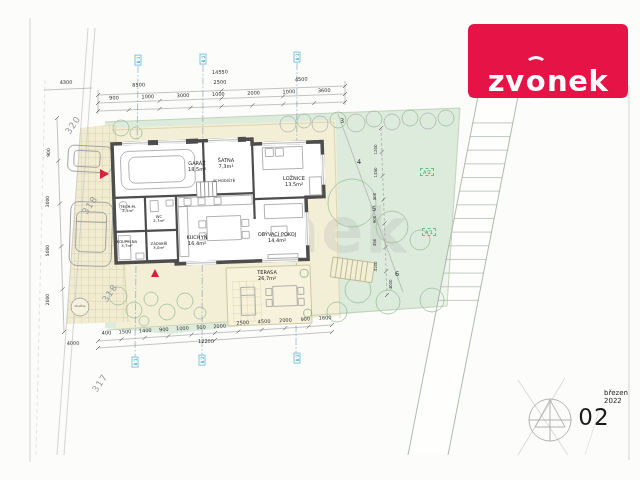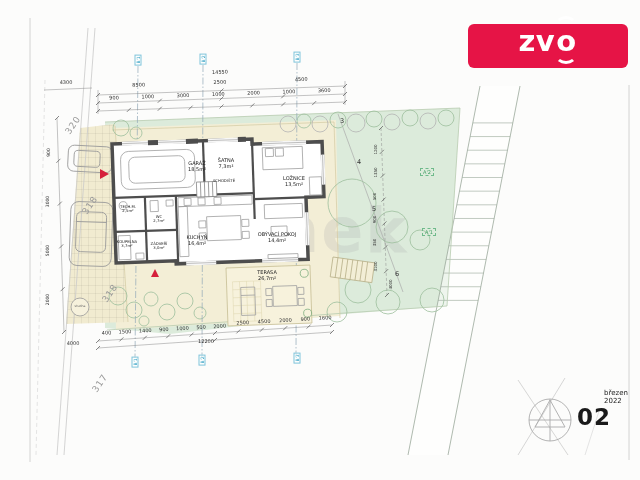--- a/index.html
+++ b/index.html
@@ -27,30 +27,30 @@
           align-items:center;font-size:4.5px;color:#333;z-index:6;}
   .vchain span{transform:rotate(-90deg);}
   .axis{position:absolute;font-size:4.5px;color:#2f9fc4;border:.5px solid #7fc4da;padding:0 1px;
         background:rgba(255,255,255,.6);transform:translate(-50%,-50%) rotate(-90deg);z-index:6;white-space:nowrap;}
   .parcel{position:absolute;font-size:9px;color:#9a9a9a;letter-spacing:1px;
           transform:translate(-50%,-50%) rotate(-56deg);z-index:6;}
   .pt{position:absolute;font-size:6.5px;color:#333;transform:translate(-50%,-50%);z-index:6;}
   .amk{position:absolute;font-size:5px;color:#3f9e63;border:.6px dashed #6fba8b;padding:0 2px;
        transform:translate(-50%,-50%);z-index:6;white-space:nowrap;}
   
-  #logo{left:468px;top:24px;width:160px;height:44px;border-radius:6px;display:flex;align-items:flex-start;
+  #logo{left:468px;top:24px;width:160px;height:74px;border-radius:6px;display:flex;align-items:flex-end;
         justify-content:center;color:#fff;font-weight:bold;font-size:29px;letter-spacing:.5px;z-index:8;}
   #logo .o{position:relative;display:inline-block;margin:0 1px;}
   #logo .o::before{content:"";position:absolute;left:50%;top:-8px;transform:translateX(-50%);
         width:16px;height:12px;border:3px solid transparent;border-top-color:#fff;border-radius:50%;}
   #logo .o::after{content:"";position:absolute;left:50%;bottom:-6px;transform:translateX(-50%);
         width:16px;height:12px;border:3px solid transparent;border-bottom-color:#fff;border-radius:50%;}
   
   #tb-date{left:593px;top:397px;font-size:7px;color:#222;transform:translate(-50%,-50%);z-index:8;margin-left:23px;}
-  #tb-num{left:594px;top:414px;font-size:23px;font-weight:bold;color:#1a1a1a;letter-spacing:1px;
+  #tb-num{left:594px;top:414px;font-size:23px;font-weight:normal;color:#1a1a1a;letter-spacing:1px;
           transform:translate(-50%,-38%);z-index:8;}
   svg{position:absolute;left:0;top:0;z-index:3;}
 </style>
 </head>
 <body>
 
 <div class="abs" id="watermark">zvonek</div>
 
 <div class="abs" id="lawn"></div>
 <div class="abs" id="pad"></div>
@@ -326,20 +326,21 @@
     <circle cx="550" cy="420" r="21"></circle>
     <line x1="550" y1="399" x2="550" y2="441"></line>
     <line x1="529" y1="420" x2="571" y2="420"></line>
     <polygon points="550,400 535,427 565,427"></polygon>
   </g>
 </svg>
 
 <div class="abs" id="logo" style="background: rgb(230, 20, 70); color: rgb(255, 255, 255);">
   <span>zv</span>
     <span class="o">o</span>
+    <span>nek</span>
 </div>
 
 <div class="abs" id="tb-date">březen 2022</div>
 <div class="abs" id="tb-num">02</div>
 
 <div class="lbl room" style="left:197px;top:167px">
     <span>GARÁŽ</span>
     <span>18,5m²</span>
   </div>
 <div class="lbl room" style="left:226px;top:164px">

